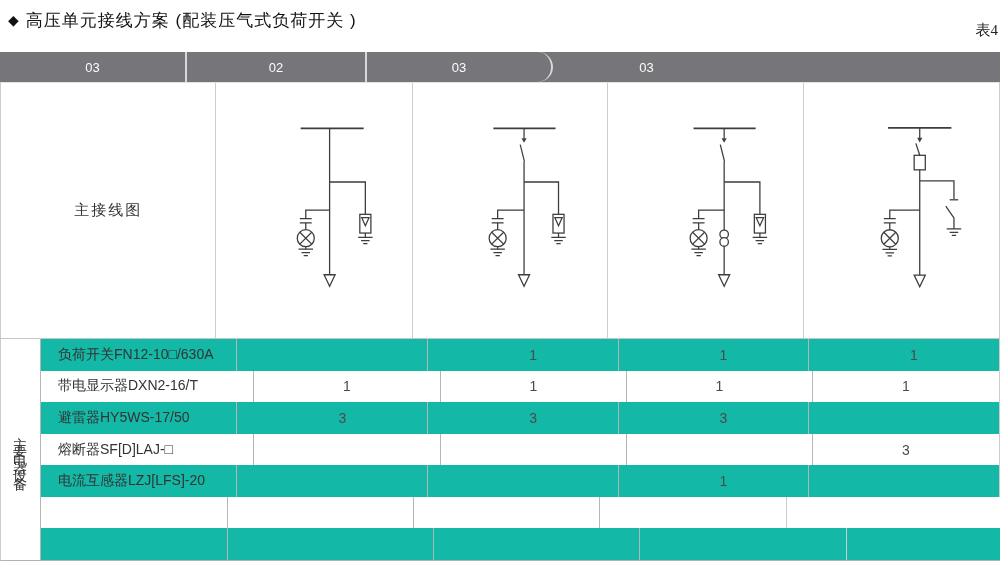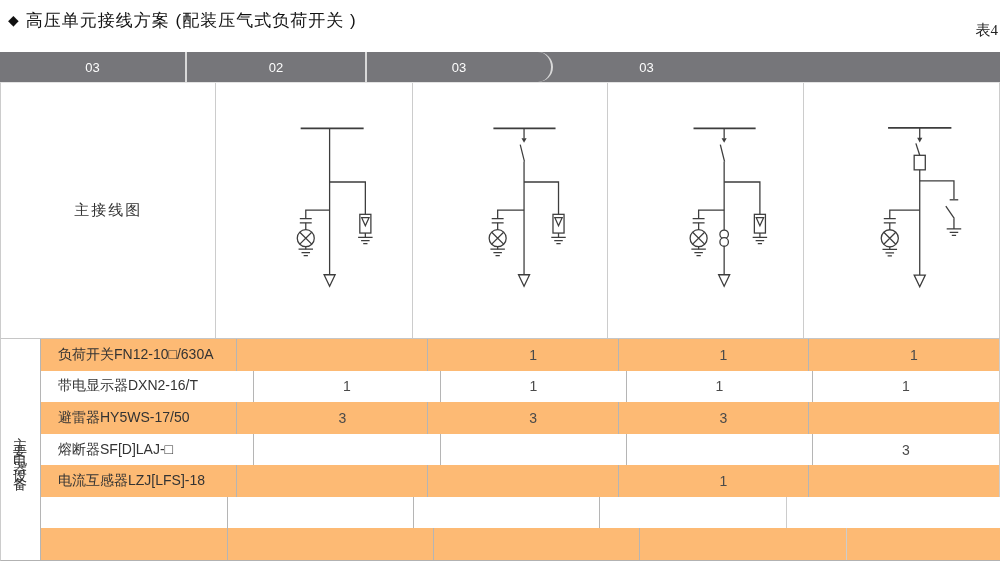--- a/index.html
+++ b/index.html
@@ -34,21 +34,21 @@
   .dcell svg { position:absolute; left:0; top:0; width:100%; height:100%; }
 
   .equip  { display:flex; height:222px; border-left:1px solid #ccc;
             border-bottom:1px solid #b2b2b2; }
   .vstrip { width:40px; border-right:1px solid #b5b5b5; display:flex;
             align-items:center; justify-content:center; background:#fff; }
   .vtext  { writing-mode:vertical-lr; text-orientation:upright; font-size:14px;
             color:#333; letter-spacing:8px; }
   .rows   { width:959px; display:flex; flex-direction:column; }
   .erow   { flex:1; display:flex; background:#fff; }
-  .erow.pink { background:#fdba74;gap:20px; }
+  .erow.pink { background:#14b8a6;gap:20px; }
   .name   { width:213px; padding-left:17px; display:flex; align-items:center;
             font-size:14px; color:#333; border-right:1px solid #b5b5b5; }
   .val    { display:flex; align-items:center; justify-content:center;
             font-size:14px; color:#4a4a4a; border-right:1px solid #b5b5b5; }
   .v1{width:187px;} .v2{width:186px;} .v3{width:186px;} .v4{width:187px;}
   .val:last-child { border-right:1px solid #ccc; }
 
   
   .ln   { stroke:#3d3d3d; stroke-width:1.5; fill:none; }
   .bus  { stroke:#3d3d3d; stroke-width:2.2; fill:none; }
@@ -241,21 +241,21 @@
 
       <div class="erow">
         <div class="name">熔断器SF[D]LAJ-□</div>
         <div class="val v1"></div>
         <div class="val v2"></div>
         <div class="val v3"></div>
         <div class="val v4">3</div>
       </div>
 
       <div class="erow pink">
-        <div class="name">电流互感器LZJ[LFS]-18</div>
+        <div class="name">电流互感器LZJ[LFS]-20</div>
         <div class="val v1"></div>
         <div class="val v2"></div>
         <div class="val v3">1</div>
         <div class="val v4"></div>
       </div>
 
       <div class="erow">
         <div class="val v1"></div>
         <div class="val v2"></div>
         <div class="val v3"></div>

